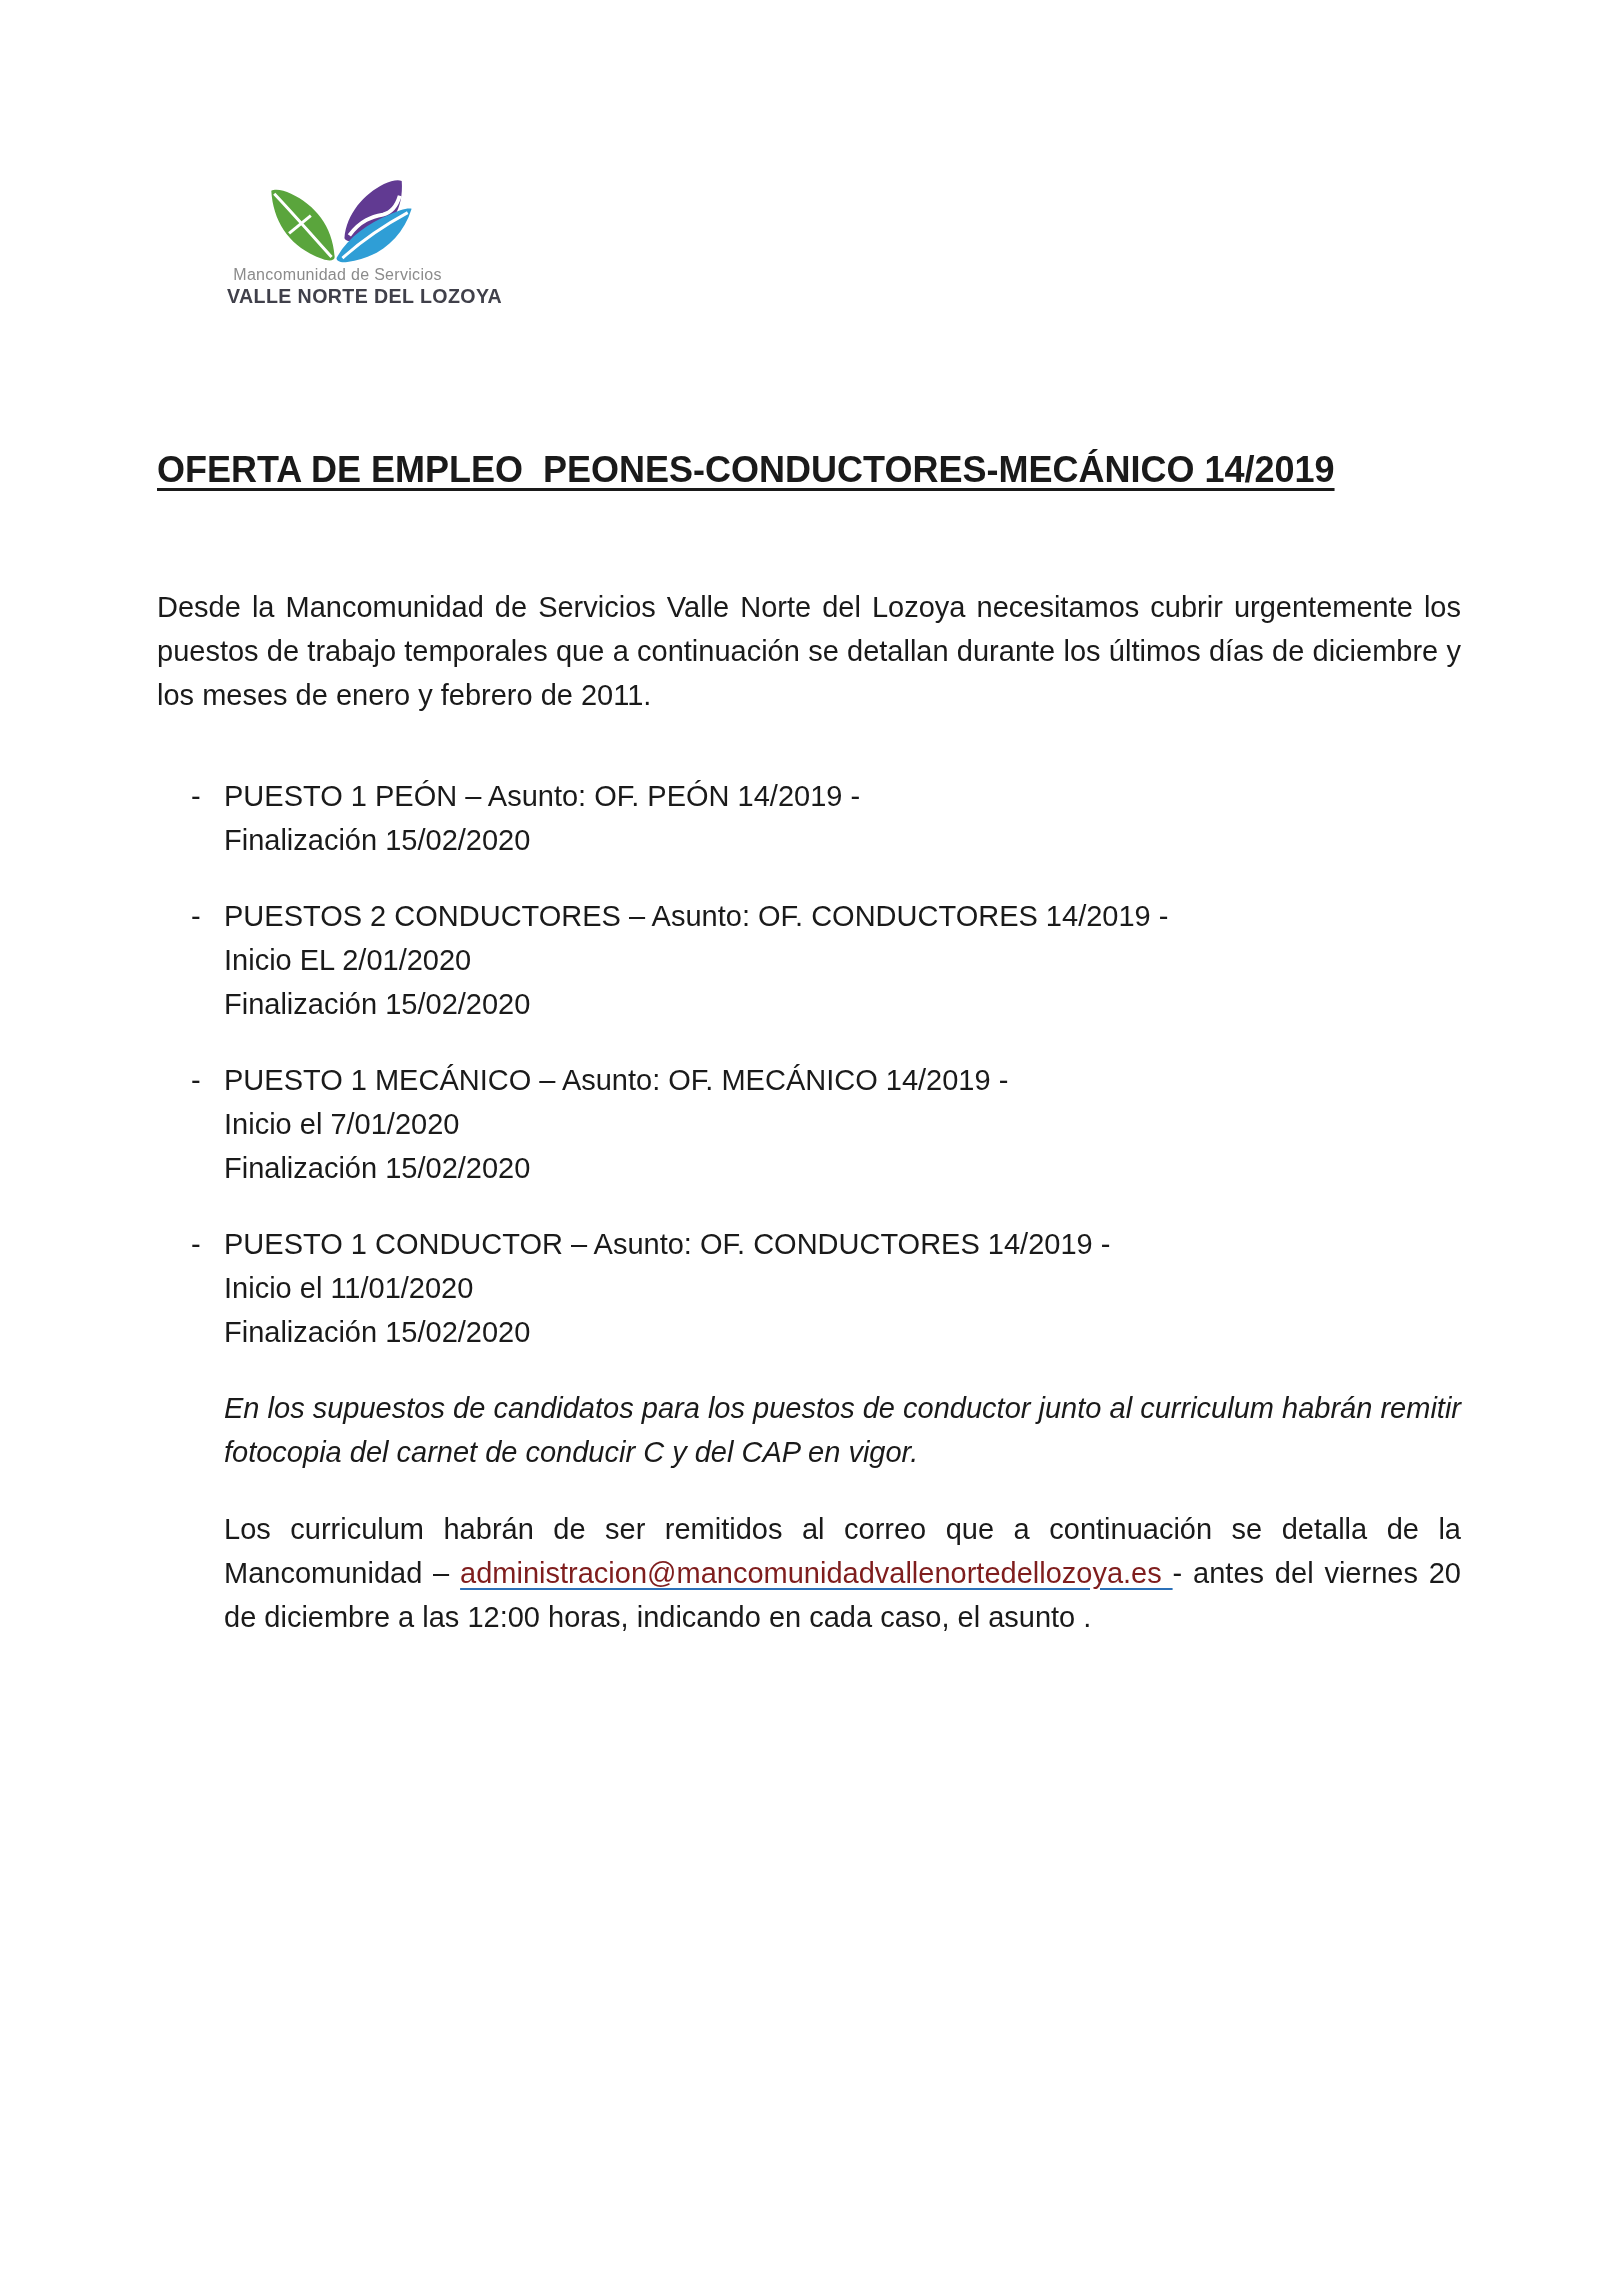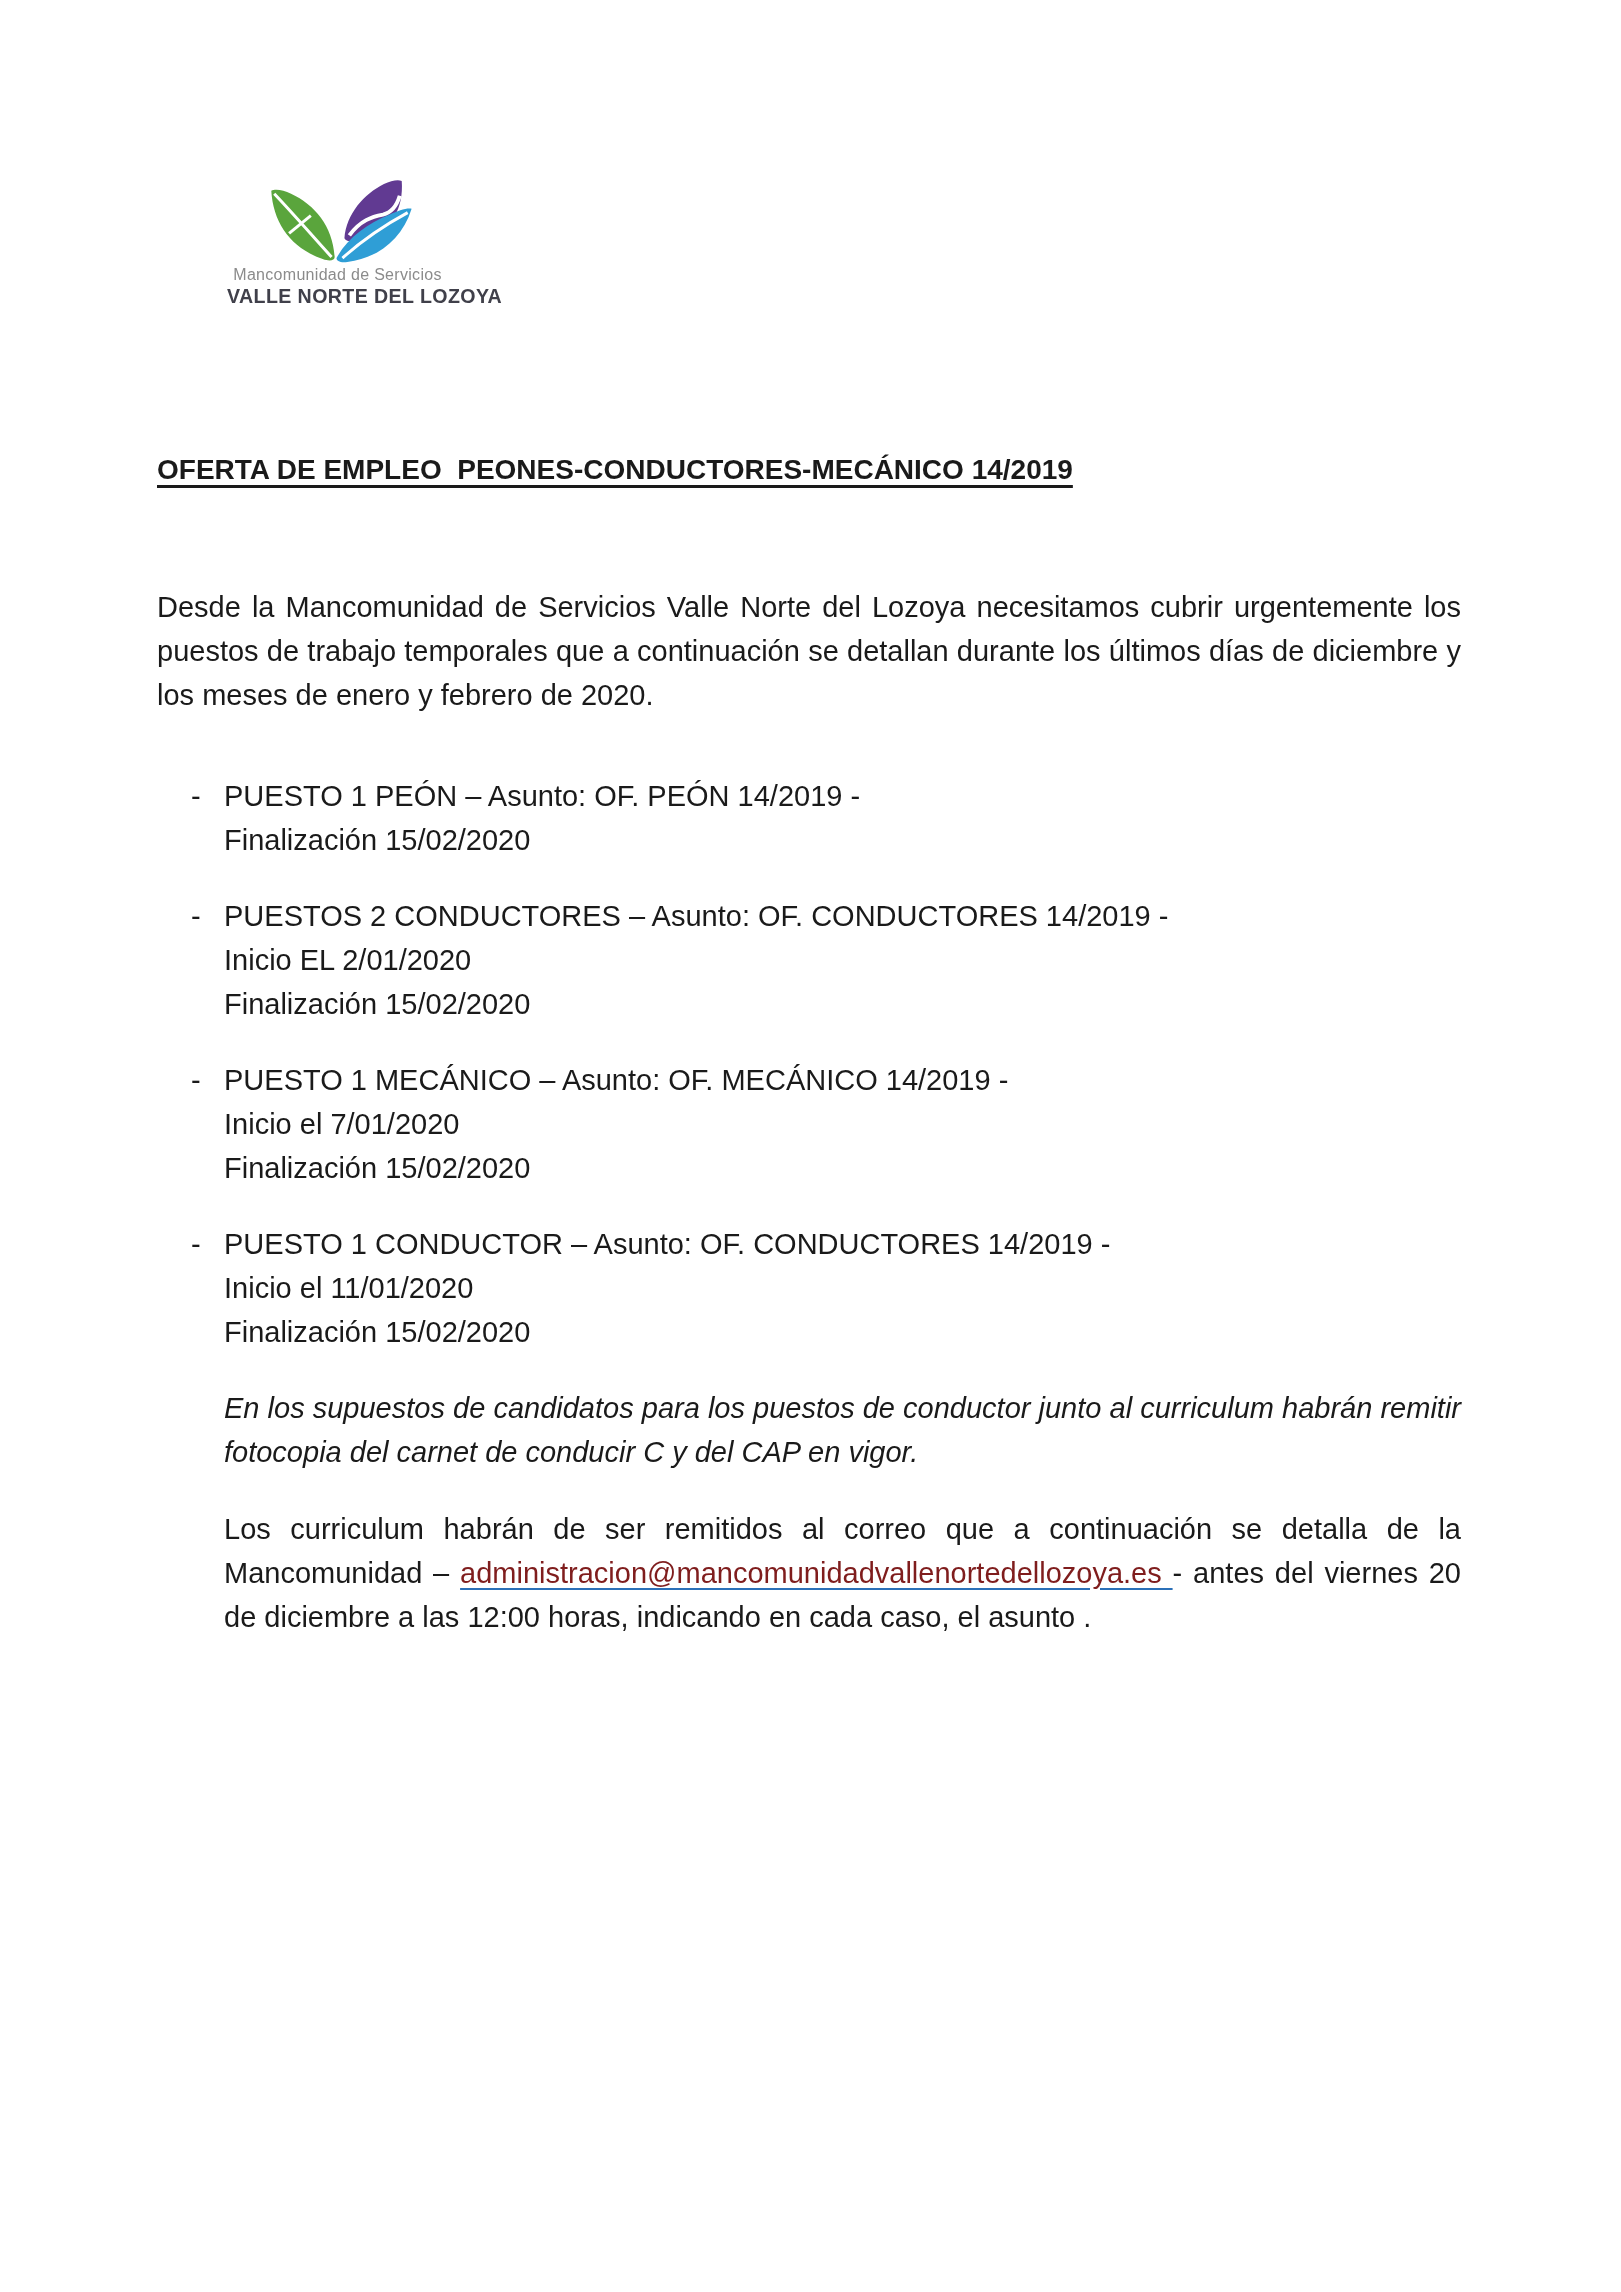--- a/index.html
+++ b/index.html
@@ -45,21 +45,21 @@
     position: absolute;
     left: 157px;
     top: 0;
     width: 1304px;
     color: #1a1a1a;
     font-size: 29px;
     line-height: 44px;
   }
   .doc-title {
     margin-top: 448px;
-    font-size: 28px;
+    font-size: 36px;
     font-weight: bold;
     text-decoration: underline;
     text-underline-offset: 5.9px;
     text-decoration-thickness: 2.9px;
     white-space: pre-wrap;
   }
   .intro {
     margin-top: 93px;
     text-align: justify;
   }
@@ -108,21 +108,21 @@
       <path d="M90,80 C110,62 132,47 156,34" stroke="#ffffff" stroke-width="3" fill="none"></path>
     </svg>
     <div class="logo-text1" style="color: rgb(139, 139, 139);">Mancomunidad de Servicios</div>
     <div class="logo-text2" style="color: rgb(64, 64, 74);">VALLE NORTE DEL LOZOYA</div>
   </header>
 
   <main class="content">
 
     <h1 class="doc-title">OFERTA DE EMPLEO  PEONES-CONDUCTORES-MECÁNICO 14/2019</h1>
 
-    <p class="intro">Desde la Mancomunidad de Servicios Valle Norte del Lozoya necesitamos cubrir urgentemente los puestos de trabajo temporales que a continuación se detallan durante los últimos días de diciembre y los meses de enero y febrero de 2020.</p>
+    <p class="intro">Desde la Mancomunidad de Servicios Valle Norte del Lozoya necesitamos cubrir urgentemente los puestos de trabajo temporales que a continuación se detallan durante los últimos días de diciembre y los meses de enero y febrero de 2011.</p>
 
     <section class="positions">
 
       <div class="position">
         <div class="pos-line pos-title">
           <span class="marker">-</span>
           <span>PUESTO 1 PEÓN – Asunto: OF. PEÓN 14/2019 -</span>
         </div>
         <div class="pos-line">Finalización 15/02/2020</div>
       </div>

